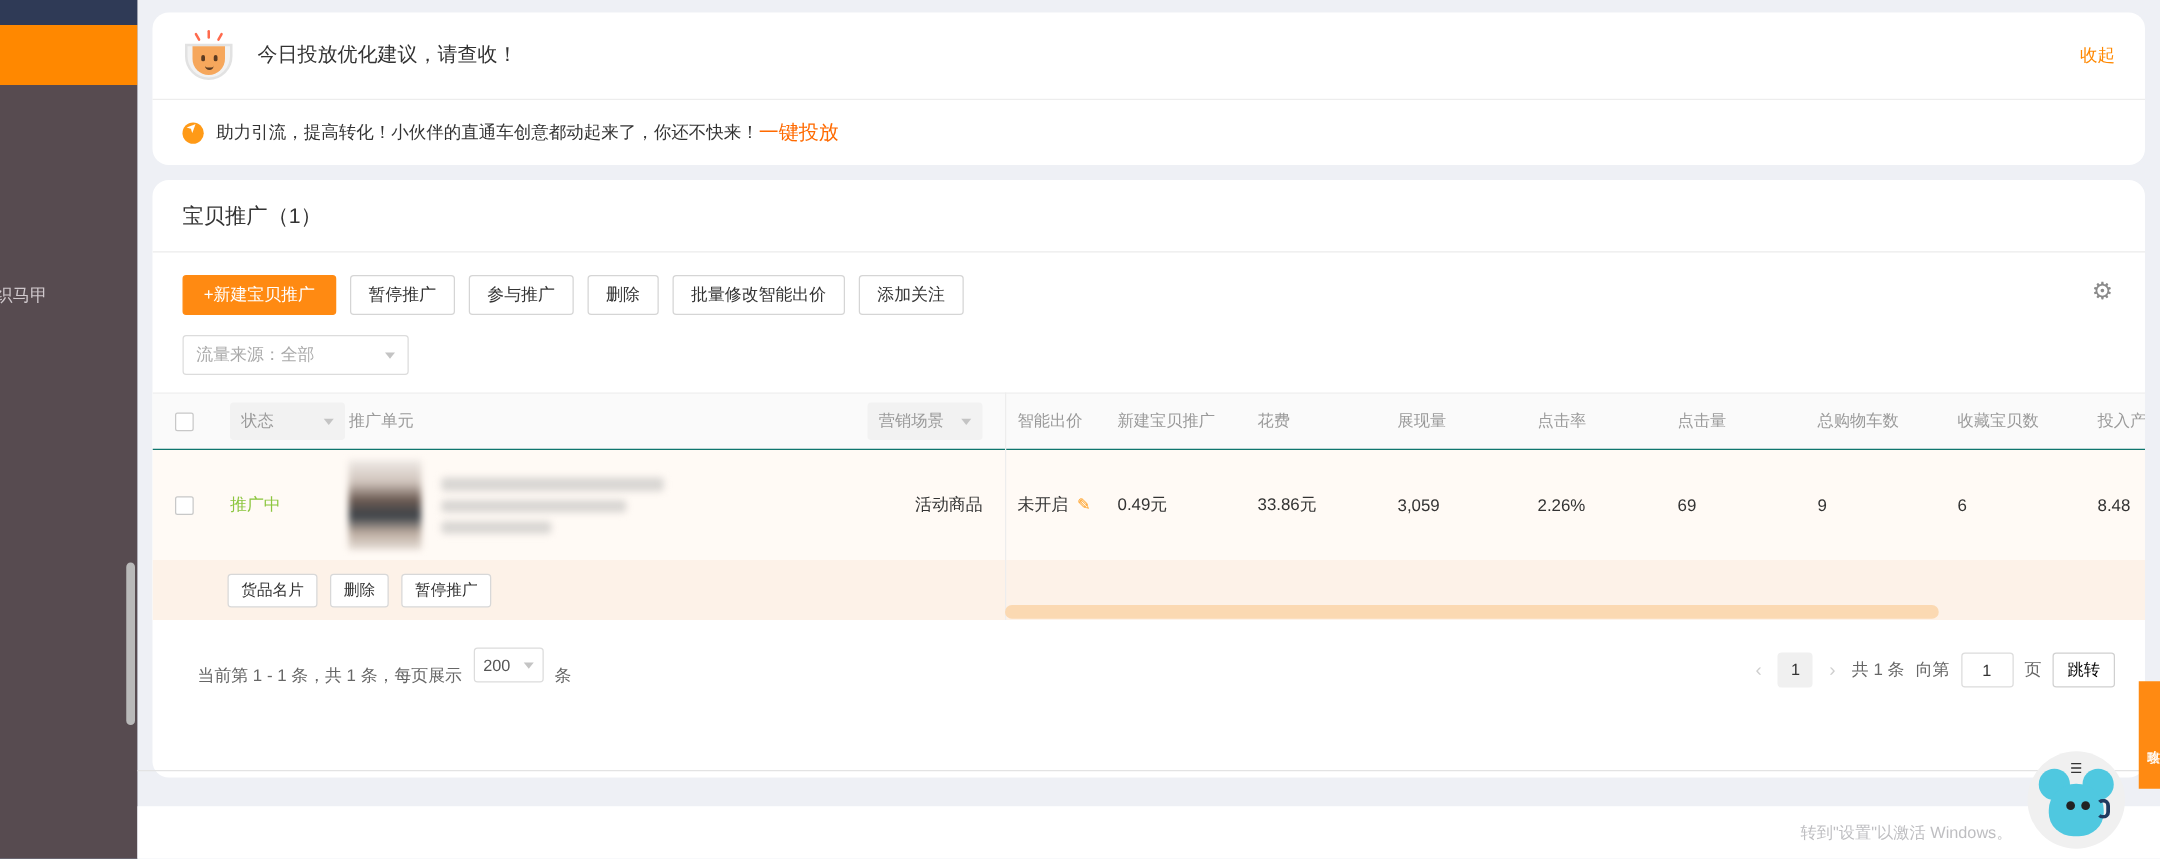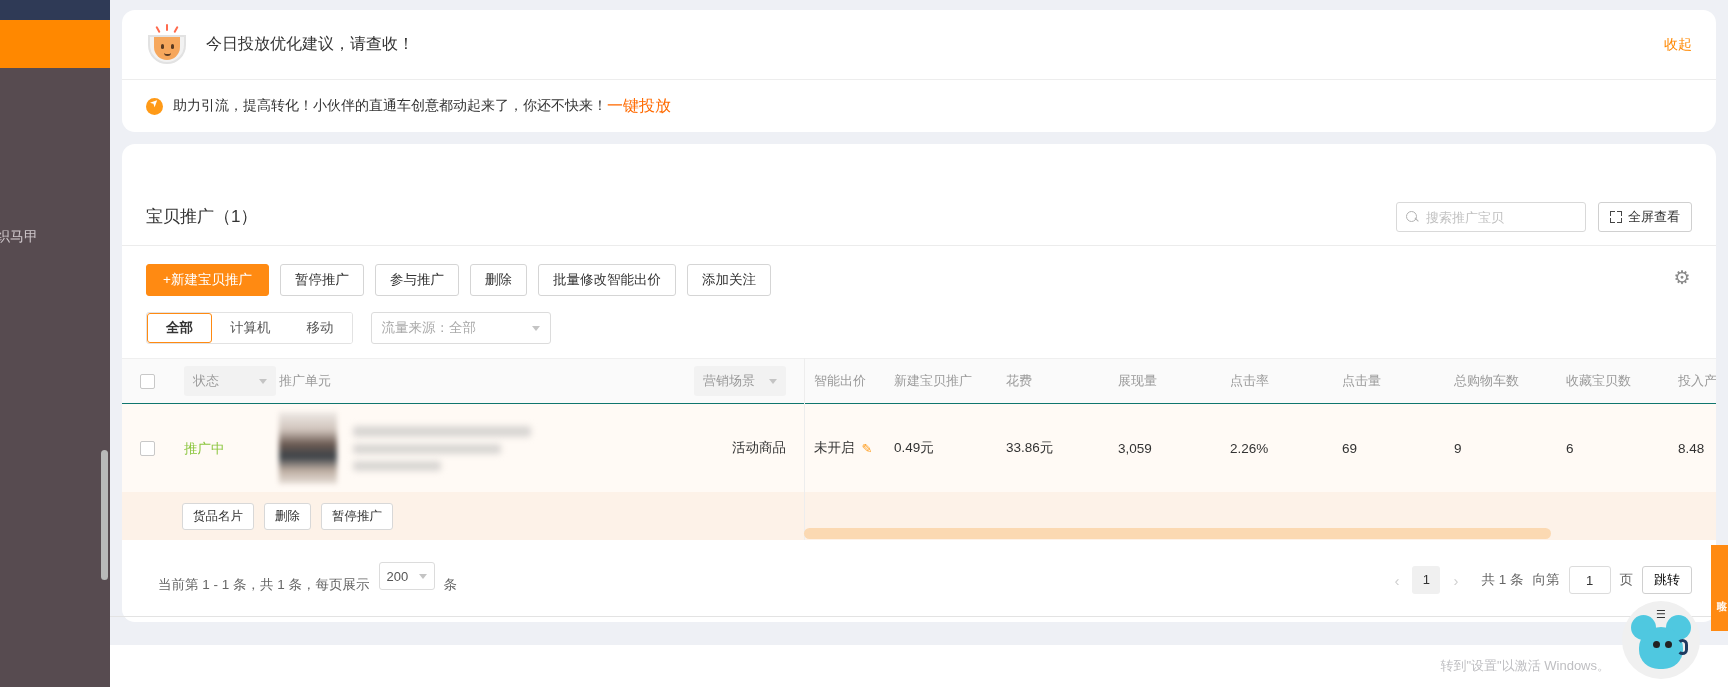--- a/index.html
+++ b/index.html
@@ -83,21 +83,21 @@
     content: "➤"; position: absolute; left: 3.5px; top: -1px;
     color: #fff; font-size: 10px; transform: rotate(-45deg);
   }
   .notice-text { font-size: 14px; color: #333; }
   .notice-link { color: #ff6a00; cursor: pointer; }
 
   
   .promo-card { margin-top: 12px; height: 478px; position: relative; overflow: hidden; }
   .promo-head {
     display: flex; align-items: center; height: 58px; padding: 0 24px;
-    border-bottom: 1px solid #ececec; position: relative; margin-top: 44px;
+    border-bottom: 1px solid #ececec; position: relative;
   }
   .promo-title { font-size: 17px; color: #333; }
   .head-right { position: absolute; right: 24px; top: 14px; display: flex; align-items: center; gap: 12px; }
   .search-box {
     width: 190px; height: 30px; border: 1px solid #d9d9d9; border-radius: 3px;
     display: flex; align-items: center; padding: 0 9px; background: #fff;
   }
   .search-ico { width: 13px; height: 13px; flex: 0 0 13px; margin-right: 7px; position: relative; }
   .search-ico::before {
     content:""; position:absolute; left:0; top:0; width:9px; height:9px;
@@ -307,53 +307,33 @@
       <div class="notice-body">
         <span class="rocket-icon"></span>
         <span class="notice-text">助力引流，提高转化！小伙伴的直通车创意都动起来了，你还不快来！</span>
         <span class="notice-link">一键投放</span>
       </div>
     </div>
 
     <div class="card promo-card">
       <div class="promo-head">
         <div class="promo-title">宝贝推广（1）</div>
-        <div class="head-right">
-          <div class="search-box">
-            <span class="search-ico"></span>
-            <input class="search-input" placeholder="搜索推广宝贝" style="">
-          </div>
-          <div class="fullscreen-btn">
-            <span class="fs-ico">
-                <i></i>
-                <i></i>
-                <i></i>
-                <i></i>
-              </span>
-            <span>全屏查看</span>
-          </div>
-        </div>
       </div>
 
       <div class="toolbar">
         <button class="btn primary">+新建宝贝推广</button>
         <button class="btn">暂停推广</button>
         <button class="btn">参与推广</button>
         <button class="btn">删除</button>
         <button class="btn">批量修改智能出价</button>
         <button class="btn">添加关注</button>
         <div class="gear">⚙</div>
       </div>
 
       <div class="filters">
-        <div class="seg">
-          <div class="seg-item active">全部</div>
-          <div class="seg-item">计算机</div>
-          <div class="seg-item">移动</div>
-        </div>
         <div class="select-box">
           <span>流量来源：全部</span>
           <span class="caret"></span>
         </div>
       </div>
 
       <div class="table-wrap">
         <div class="vdivider"></div>
 
         <div class="thead">
@@ -431,21 +411,21 @@
         <span>当前第 1 - 1 条，共 1 条，每页展示</span>
         <span class="perpage">
           <span>200</span>
           <span class="caret"></span>
         </span>
         <span>条</span>
         <div class="pager">
           <span class="pg-arrow">‹</span>
           <span class="pg-num">1</span>
           <span class="pg-arrow">›</span>
-          <span style="margin-left:10px;">共 1 条</span>
+          <span style="">共 1 条</span>
           <span>向第</span>
           <input class="jump-input" value="1" style="">
           <span>页</span>
           <button class="jump-btn">跳转</button>
         </div>
       </div>
     </div>
   </div>
 
   <div class="page-seam"></div>

